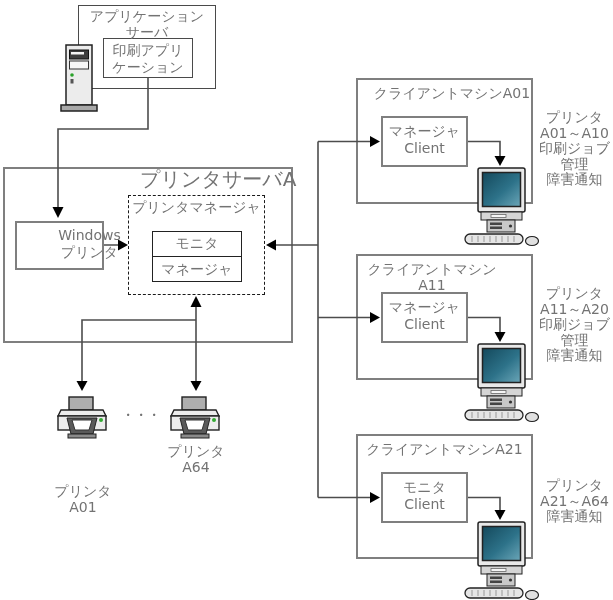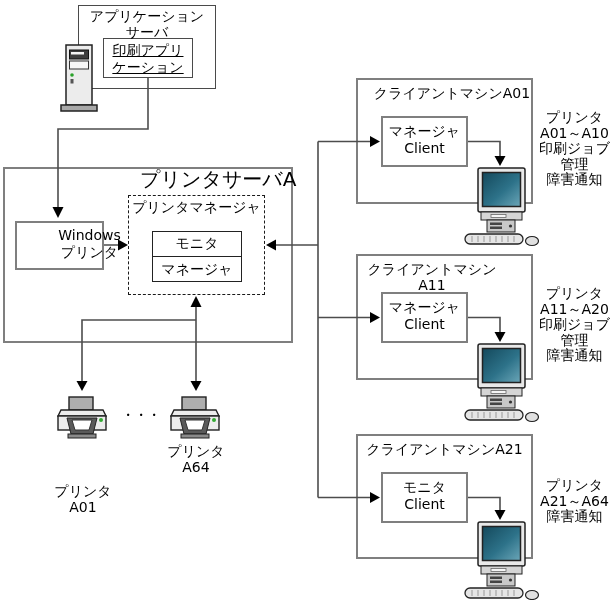--- a/index.html
+++ b/index.html
@@ -1,19 +1,19 @@
 <!DOCTYPE html>
 <html><head>
 <meta charset="utf-8">
 <style>
   html,body{margin:0;padding:0;background:#fff;}
   #canvas{
     position:relative;width:613px;height:600px;background:#ffffff;
     font-family:"DejaVu Sans","Liberation Sans",sans-serif;
-    color:#000000;overflow:hidden;border-radius:30px;
+    color:#737373;overflow:hidden;border-radius:30px;
   }
   .box{position:absolute;border:2px solid #7f7f7f;box-sizing:border-box;background:transparent;}
   .box-dark{position:absolute;border:1.5px solid #4a4a4a;box-sizing:border-box;background:transparent;}
   .dashed-box{position:absolute;border:1.6px dashed #1a1a1a;box-sizing:border-box;background:transparent;}
   .cellbox{position:absolute;border:1.5px solid #222;box-sizing:border-box;background:#fff;}
   .cell-top{border-bottom:1.5px solid #222;box-sizing:border-box;}
   .txt{position:absolute;white-space:pre-line;text-align:center;font-size:14px;line-height:16px;}
   .note{position:absolute;white-space:pre-line;text-align:center;font-size:14px;line-height:15.5px;}
   .lbl-right{position:absolute;text-align:right;font-size:20px;line-height:16px;white-space:nowrap;}
   svg.overlay{position:absolute;left:0;top:0;pointer-events:none;}
@@ -165,21 +165,21 @@
       <polygon points="494.5,332 505.5,332 500,342"></polygon>
       <polygon points="494.5,510 505.5,510 500,520"></polygon>
       <polygon points="190.5,307 201.5,307 196,296"></polygon>
       <polygon points="190.5,381 201.5,381 196,391"></polygon>
       <polygon points="76.5,381 87.5,381 82,391"></polygon>
     </g>
   </svg>
 
   <div class="txt" style="left:80px;top:8px;width:134px;">アプリケーション
 サーバ</div>
-  <div class="txt" style="left:104px;top:42px;width:88px;line-height:17px;text-decoration:underline;">印刷アプリ
+  <div class="txt" style="left:104px;top:42px;width:88px;line-height:17px;">印刷アプリ
 ケーション</div>
 
   <div class="lbl-right" style="left:140px;top:171px;width:145px;">プリンタサーバA</div>
   <div class="txt" style="left:16px;top:227px;width:87px;line-height:17px;padding-left:30px;">Windows
 プリンタ</div>
   <div class="txt" style="left:129px;top:199px;width:135px;">プリンタマネージャ</div>
   <div class="txt" style="left:152px;top:235px;width:90px;">モニタ</div>
   <div class="txt" style="left:152px;top:261px;width:90px;">マネージャ</div>
 
   <div class="txt" style="left:44px;top:443px;width:78px;margin-top:40px;">プリンタA01</div>

